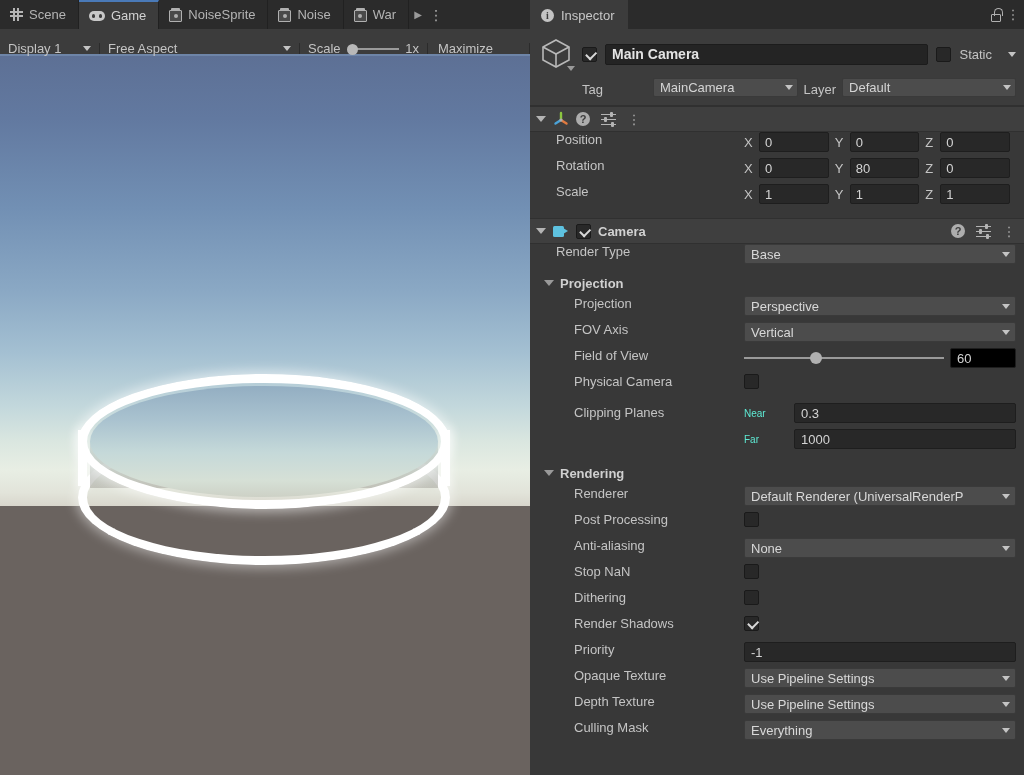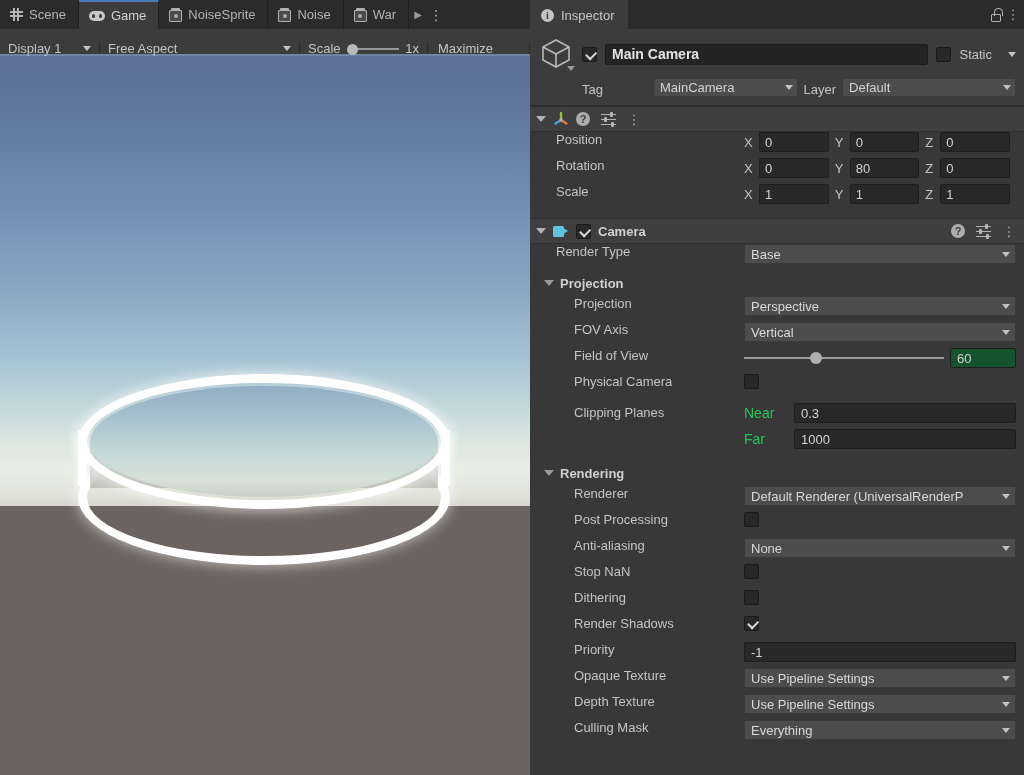--- a/index.html
+++ b/index.html
@@ -317,26 +317,26 @@
   .section-row {
     display:flex; align-items:center; height:26px; padding-left: 14px; gap: 6px;
   }
   .section-title { font-size:13px; font-weight:bold; color:#d0d0d0; }
 
   .fov-row { display:flex; align-items:center; flex:1; gap:0; padding-right:8px; }
   .fov-slider { position:relative; flex:1; height:20px; display:flex; align-items:center; margin-right:6px;}
   .fov-slider .line{ position:absolute; left:0; right:0; top:9px; height:2px; background:#9a9a9a;}
   .fov-slider .knob{ position:absolute; left:33%; top:4px; width:12px;height:12px;border-radius:50%;background:#b0b0b0;}
   .fov-num {
-    width: 66px; height:20px; background:#14532d;border:1px solid #1e1e1e;border-radius:2px;
+    width: 66px; height:20px; background:#000000;border:1px solid #1e1e1e;border-radius:2px;
     color:#d4d4d4;font-size:13px;display:flex;align-items:center;padding:0 6px;
   }
   .clip-col { display:flex; flex-direction:column; flex:1; padding-right:8px;}
   .clip-line { display:flex; align-items:center; height:26px; gap:6px; }
-  .clip-lbl { width:44px; font-size:14px; color:#22c55e;}
+  .clip-lbl { width:44px; font-size:10px; color:#5eead4;}
   .clip-field {
     flex:1; height:20px; background:#282828;border:1px solid #1e1e1e;border-radius:2px;
     color:#d4d4d4;font-size:13px;display:flex;align-items:center;padding:0 6px;
   }
   .spacer8 { height: 8px; }
 </style>
 </head>
 <body>
 
 <div id="root">

